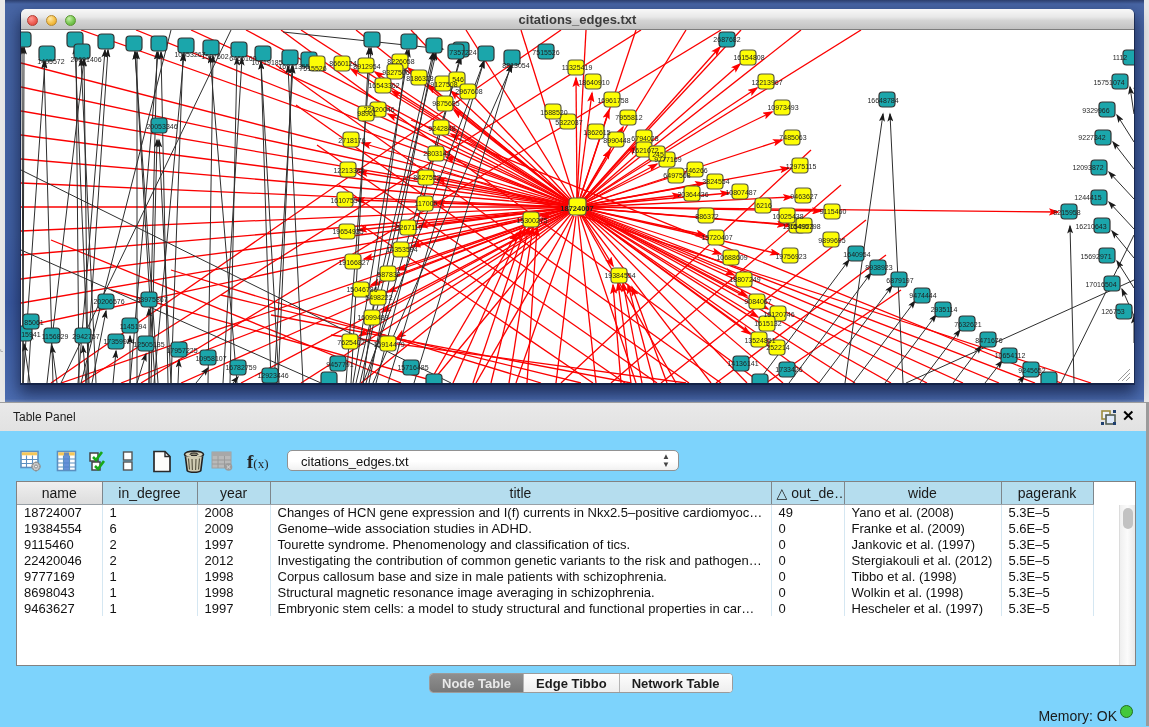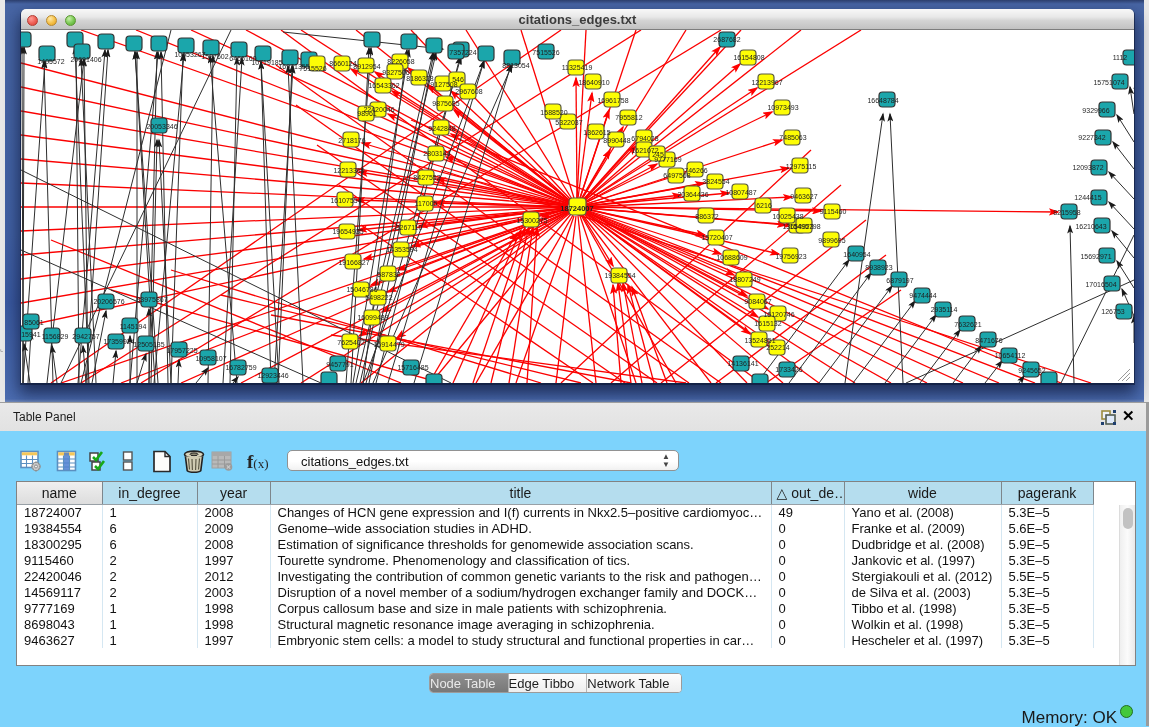--- a/index.html
+++ b/index.html
@@ -50,26 +50,26 @@
   overflow:hidden; white-space:nowrap; }
 table.grid td:last-child { border-right:none; }
 #vsb { position:absolute; right:0px; top:23px; width:16px; height:160px;
   background:linear-gradient(90deg,#efefef,#fbfbfb 50%,#e9e9e9); border-left:1px solid #dcdcdc;}
 #vsb .th { position:absolute; left:2.5px; top:3px; width:10px; height:21px;
   background:#c2c2c2; border-radius:5px; }
 
 #tabs { position:absolute; left:429px; top:271px; height:20px; display:flex;
   border:1px solid #9b9b9b; border-radius:4px; overflow:hidden;
   font-size:13px; background:#fff; }
-#tabs div { padding:1px 12px 0 0; line-height:18px; color:#1d1d1d;
-  background:linear-gradient(180deg,#fdfdfd,#eee); }
+#tabs div { padding:1px 12px 0 12px; line-height:18px; color:#1d1d1d;
+  background:linear-gradient(180deg,#fdfdfd,#eee);font-weight:bold; }
 #tabs div.sel { background:linear-gradient(180deg,#8f8f8f,#787878); color:#e9e9e9; }
 #tabs div + div { border-left:1px solid #b5b5b5; }
 
-#mem { position:absolute; right:32px; top:306px; font-size:17px; color:#1a1a1a;margin-left:23px; }
+#mem { position:absolute; right:32px; top:306px; font-size:14px; color:#1a1a1a;margin-left:23px; }
 #memdot { position:absolute; left:1120px; top:303px; width:13px; height:13px; border-radius:50%;
   background:#43c83c; border:1.5px solid #226d22; }
 </style>
 </head>
 <body>
 <div id="desktop">
   <div class="strip" style="left:0"></div>
   <div class="strip" style="left:1144px"></div>
   <div id="win">
     <div id="titlebar">
@@ -697,57 +697,37 @@
             <td>19384554</td>
             <td>6</td>
             <td>2009</td>
             <td>Genome–wide association studies in ADHD.</td>
             <td>0</td>
             <td>Franke et al. (2009)</td>
             <td>5.6E–5</td>
             <td></td>
           </tr>
 <tr>
-            <td>18300295</td>
-            <td>6</td>
-            <td>2008</td>
-            <td>Estimation of significance thresholds for genomewide association scans.</td>
-            <td>0</td>
-            <td>Dudbridge et al. (2008)</td>
-            <td>5.9E–5</td>
-            <td></td>
-          </tr>
-<tr>
             <td>9115460</td>
             <td>2</td>
             <td>1997</td>
             <td>Tourette syndrome. Phenomenology and classification of tics.</td>
             <td>0</td>
             <td>Jankovic et al. (1997)</td>
             <td>5.3E–5</td>
             <td></td>
           </tr>
 <tr>
             <td>22420046</td>
             <td>2</td>
             <td>2012</td>
             <td>Investigating the contribution of common genetic variants to the risk and pathogen…</td>
             <td>0</td>
             <td>Stergiakouli et al. (2012)</td>
             <td>5.5E–5</td>
-            <td></td>
-          </tr>
-<tr>
-            <td>14569117</td>
-            <td>2</td>
-            <td>2003</td>
-            <td>Disruption of a novel member of a sodium/hydrogen exchanger family and DOCK…</td>
-            <td>0</td>
-            <td>de Silva et al. (2003)</td>
-            <td>5.3E–5</td>
             <td></td>
           </tr>
 <tr>
             <td>9777169</td>
             <td>1</td>
             <td>1998</td>
             <td>Corpus callosum base and size in male patients with schizophrenia.</td>
             <td>0</td>
             <td>Tibbo et al. (1998)</td>
             <td>5.3E–5</td>

